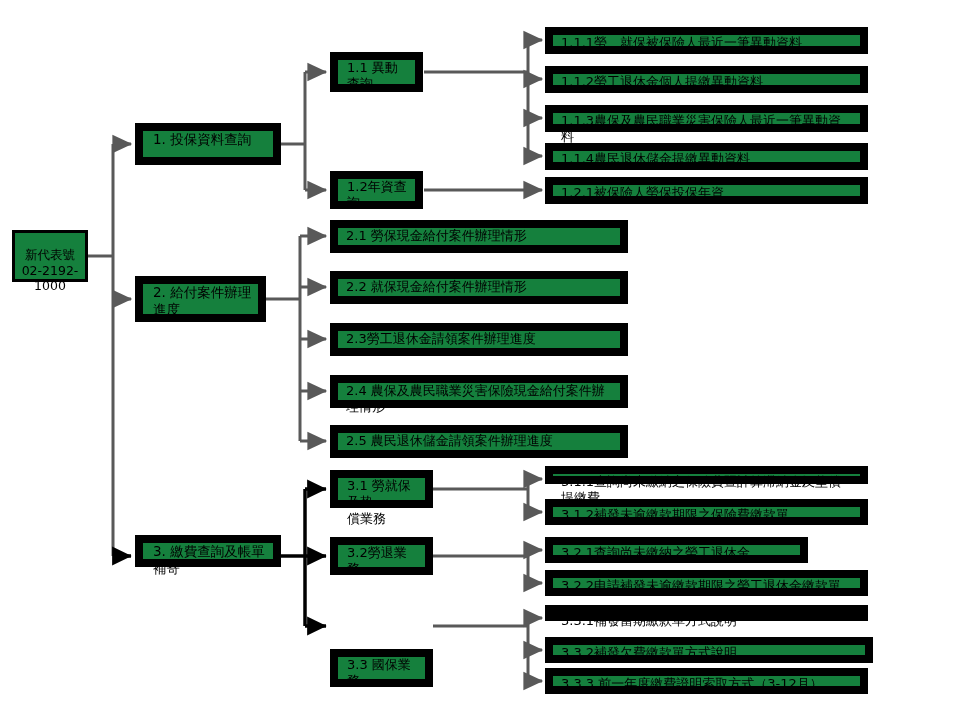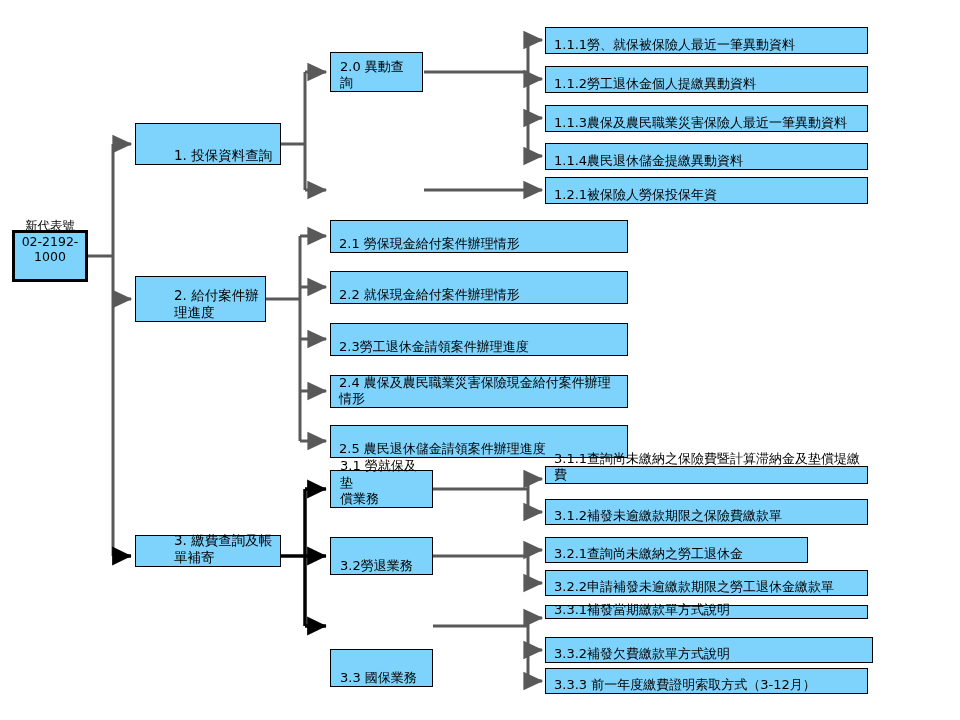--- a/index.html
+++ b/index.html
@@ -19,45 +19,45 @@
     position: absolute;
     left: 0;
     top: 0;
     width: 960px;
     height: 720px;
     pointer-events: none;
   }
   .node {
     position: absolute;
     box-sizing: border-box;
-    border: 1px solid #000000;
-    background: #7dd3fc;
+    border: 8px solid #000000;
+    background: #15803d;
     display: flex;
-    align-items: flex-end;
+    align-items: flex-start;
     color: #000000;
     font-size: 13px;
     line-height: 1.25;
     letter-spacing: 0px;
     white-space: pre-line;
     z-index: 2;
   }
   .node .label {
     display: block;
     width: 100%;
     padding: 0 6px;
   }
   .node.root {
     border-width: 3px;
     text-align: center;
     justify-content: center;
     font-size: 12.5px;
   }
   .node.root .label { text-align: center; padding: 14px 2px; }
   .node.lvl1 { font-size: 13.5px; }
-  .node.lvl1 .label { padding-left: 10px; margin-left: 28px; }
+  .node.lvl1 .label { padding-left: 10px; }
   .node.lvl2 .label { padding-left: 9px; }
   .node.leaf { font-size: 13px; }
   .node.leaf .label { padding-left: 8px; }
 </style>
 </head>
 <body>
 
 <div id="canvas">
 
   <svg id="edges" viewBox="0 0 960 720">
@@ -151,21 +151,24 @@
     <span class="label">1. 投保資料查詢</span>
   </div>
   <div class="node lvl1" style="left:135px; top:276px; width:131px; height:46px;">
     <span class="label">2. 給付案件辦理進度</span>
   </div>
   <div class="node lvl1" style="left:135px; top:535px; width:146px; height:32px;">
     <span class="label">3. 繳費查詢及帳單補寄</span>
   </div>
 
   <div class="node lvl2" style="left:330px; top:52px; width:93px; height:40px;">
-    <span class="label">2.0 異動查詢</span>
+    <span class="label">1.1 異動查詢</span>
+  </div>
+  <div class="node lvl2" style="left:330px; top:171px; width:93px; height:38px;">
+    <span class="label">1.2年資查詢</span>
   </div>
   <div class="node lvl2" style="left:330px; top:470px; width:103px; height:38px;">
     <span class="label">3.1 勞就保及垫
 償業務</span>
   </div>
   <div class="node lvl2" style="left:330px; top:537px; width:103px; height:38px;">
     <span class="label">3.2勞退業務</span>
   </div>
   <div class="node lvl2" style="left:330px; top:607px; width:103px; height:38px;margin-top:42px;">
     <span class="label">3.3 國保業務</span>

